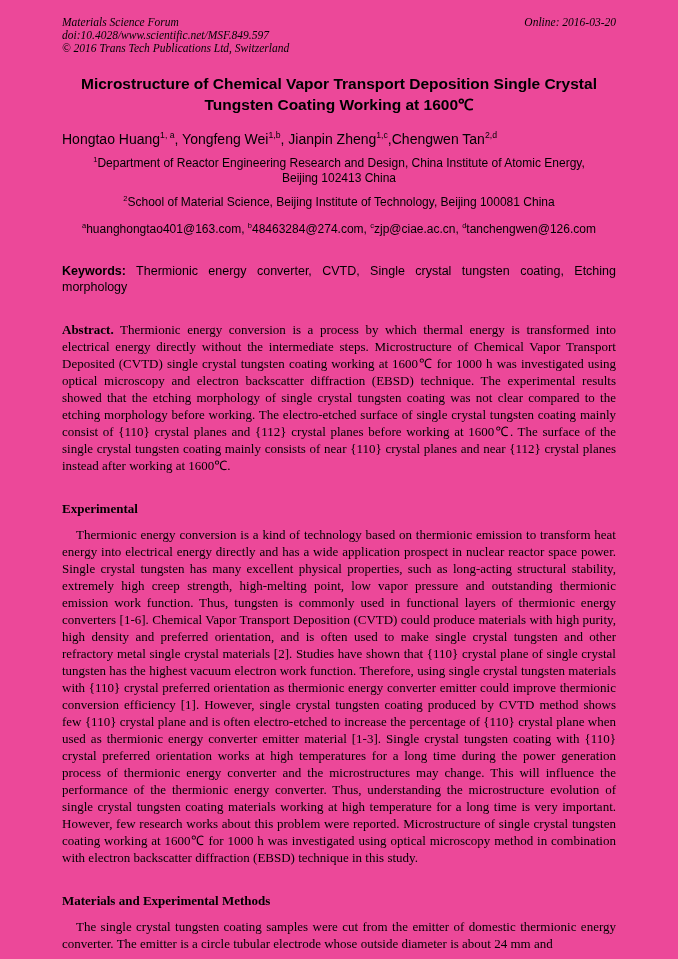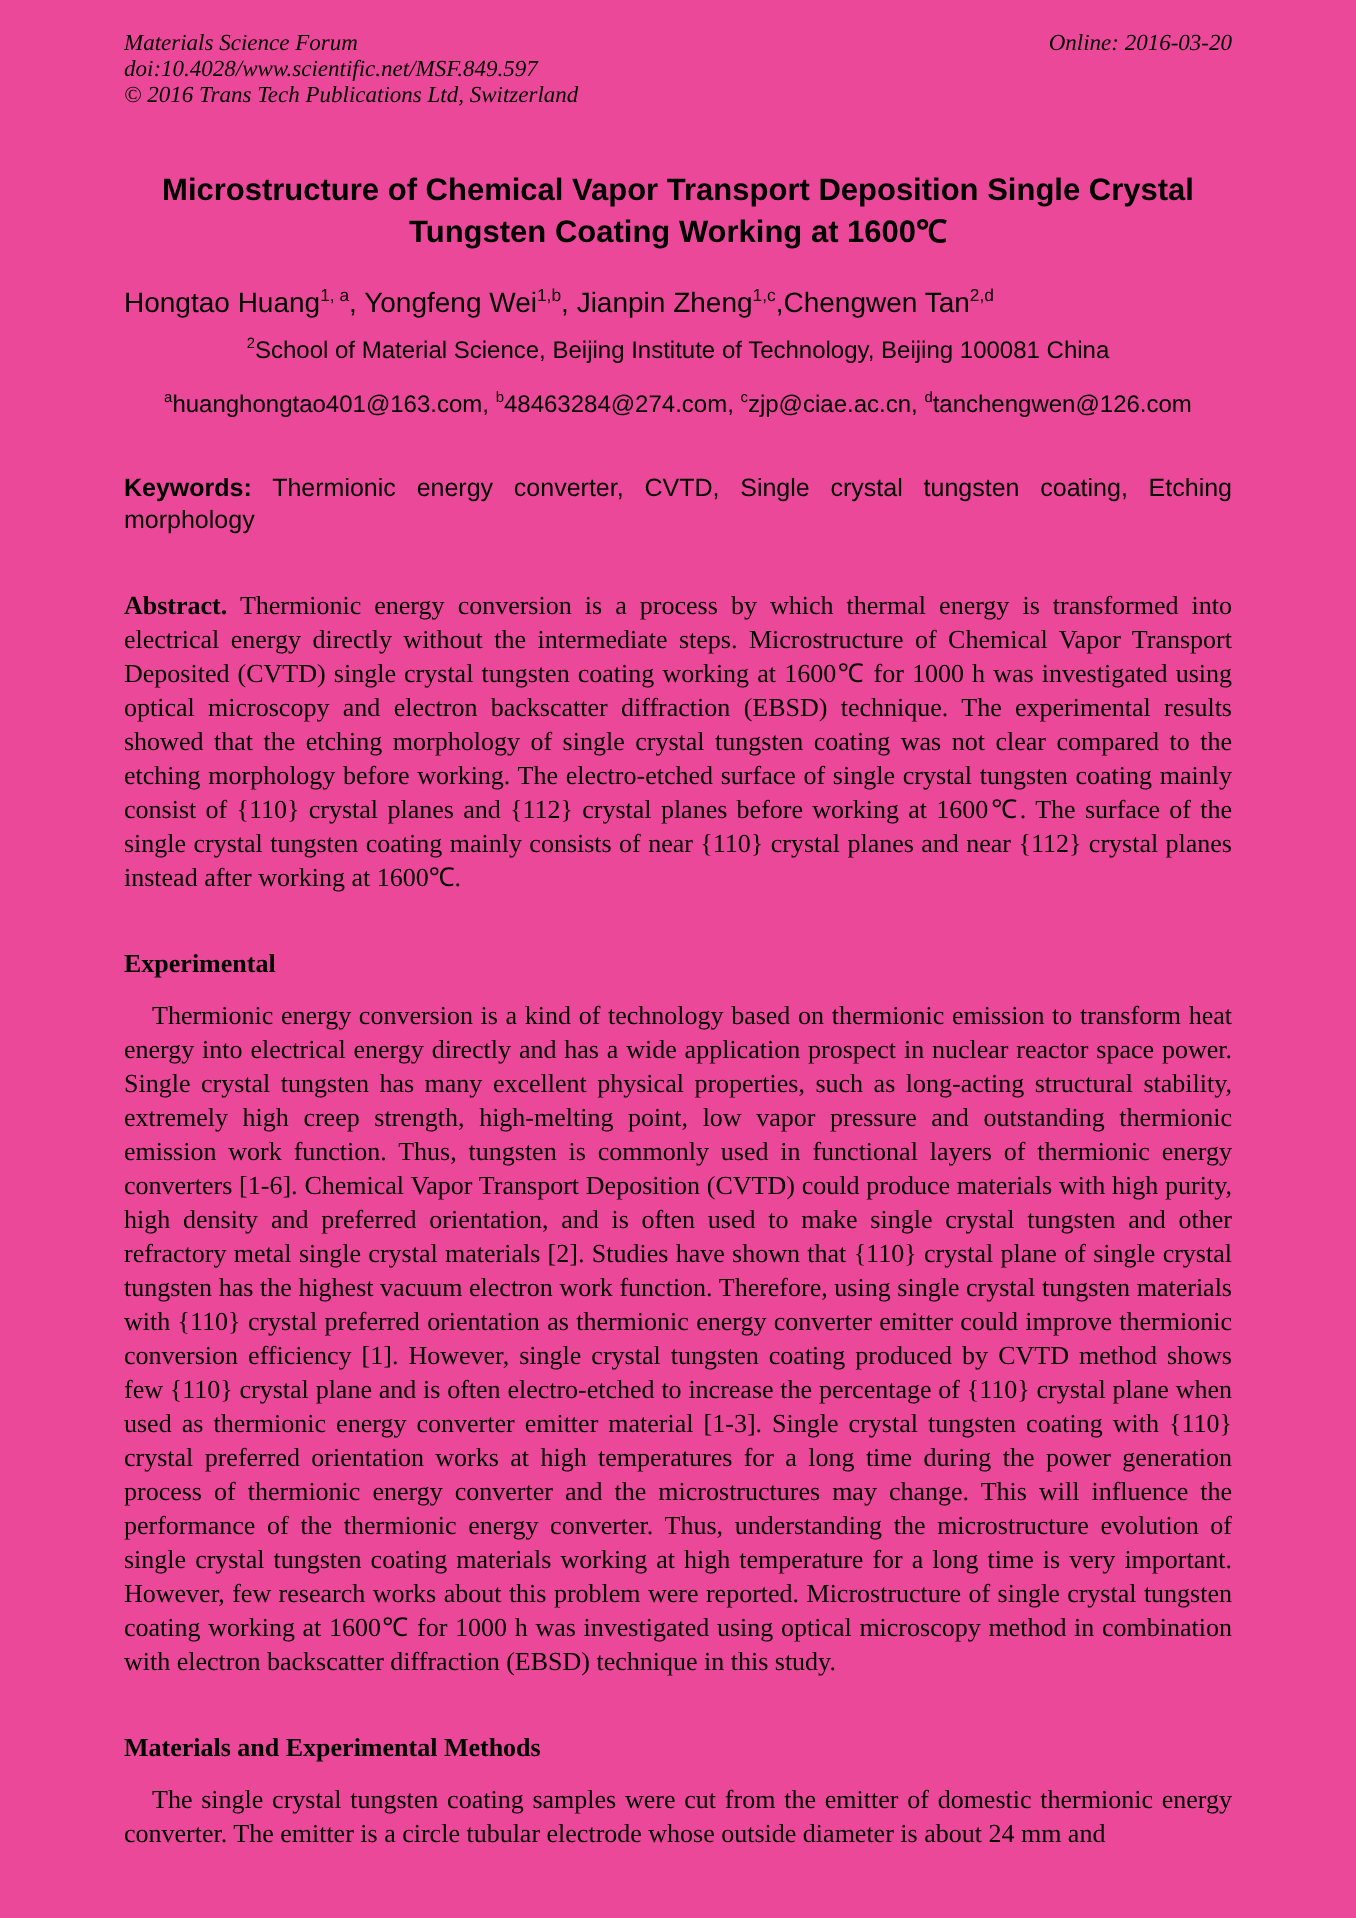--- a/index.html
+++ b/index.html
@@ -32,21 +32,21 @@
   }
   .header-left div { white-space: nowrap; }
   .header-right { white-space: nowrap; font-style: italic; }
   
   .title {
     font-family: "Liberation Sans", sans-serif;
     font-weight: bold;
     font-size: 15.5px;
     line-height: 21px;
     text-align: center;
-    margin: 30px auto 0 auto;
+    margin: 18px auto 0 auto;
     max-width: 520px;
   }
   
   .authors {
     font-family: "Liberation Sans", sans-serif;
     font-size: 14px;
     margin-top: 16px;
   }
   sup {
     font-size: 0.62em;
@@ -105,20 +105,23 @@
     </div>
     <div class="header-right">Online: 2016-03-20</div>
   </div>
 
   <h1 class="title">Microstructure of Chemical Vapor Transport Deposition Single Crystal Tungsten Coating Working at 1600℃</h1>
 
   <div class="authors">
     <span>Hongtao Huang</span><sup>1, a</sup><span>, Yongfeng Wei</span><sup>1,b</sup><span>, Jianpin Zheng</span><sup>1,c</sup><span>,Chengwen Tan</span><sup>2,d</sup>
   </div>
 
+  <div class="affiliation">
+    <sup>1</sup><span>Department of Reactor Engineering Research and Design, China Institute of Atomic Energy, Beijing 102413 China</span>
+  </div>
 
   <div class="affiliation">
     <sup>2</sup><span>School of Material Science, Beijing Institute of Technology, Beijing 100081 China</span>
   </div>
 
   <div class="emails">
     <sup>a</sup><span>huanghongtao401@163.com, </span><sup>b</sup><span>48463284@274.com, </span><sup>c</sup><span>zjp@ciae.ac.cn, </span><sup>d</sup><span>tanchengwen@126.com</span>
   </div>
 
   <p class="keywords">

